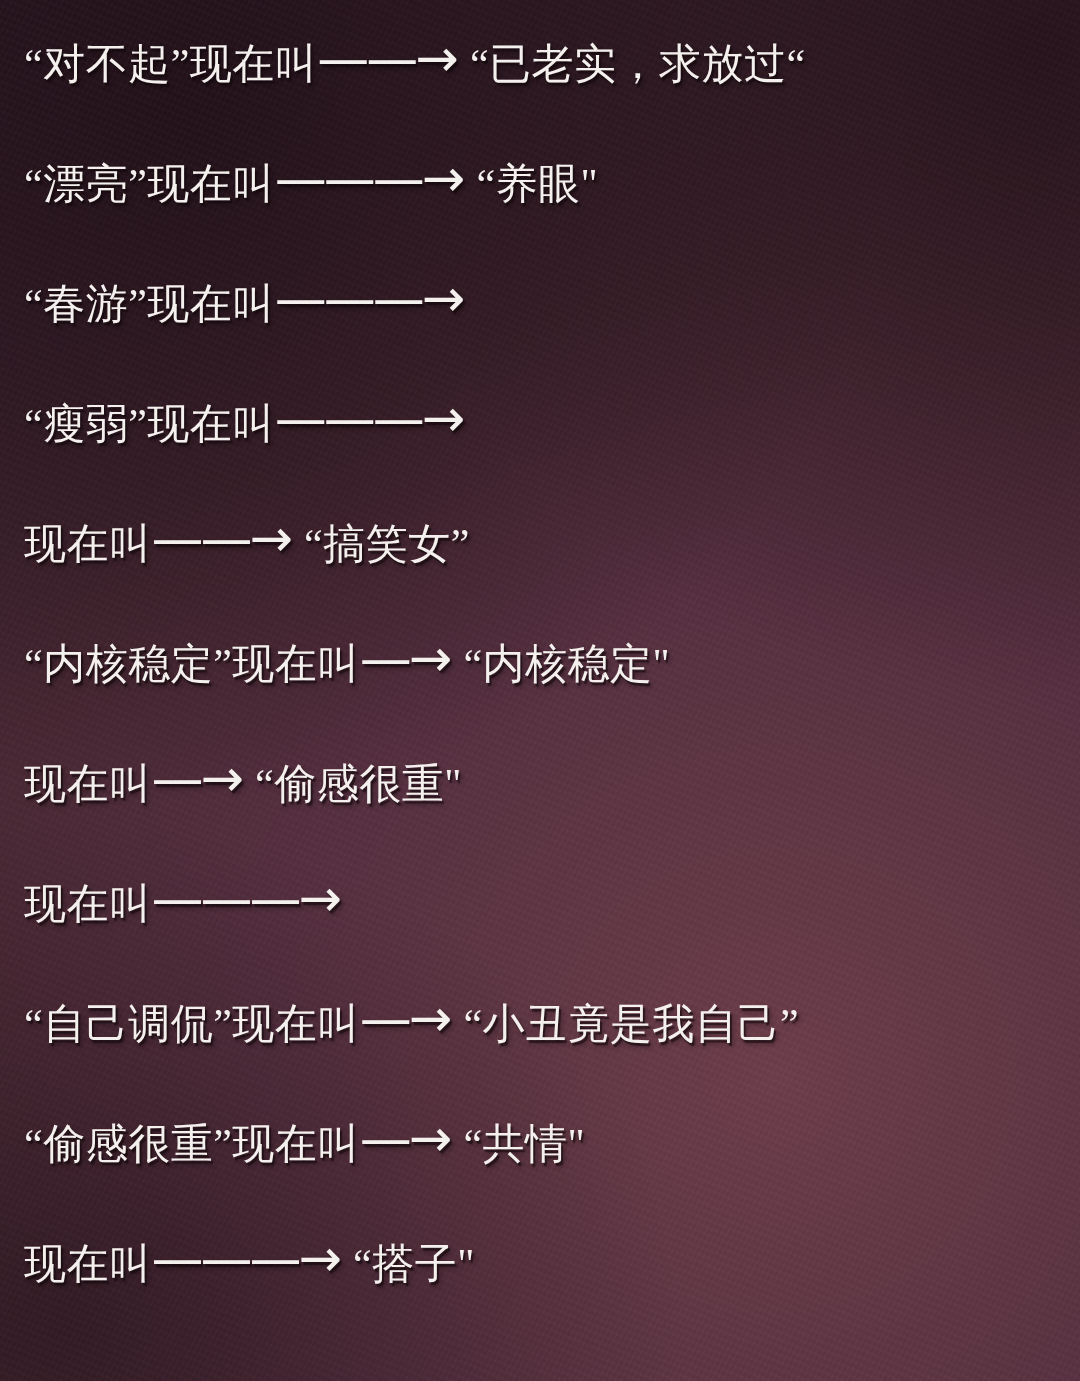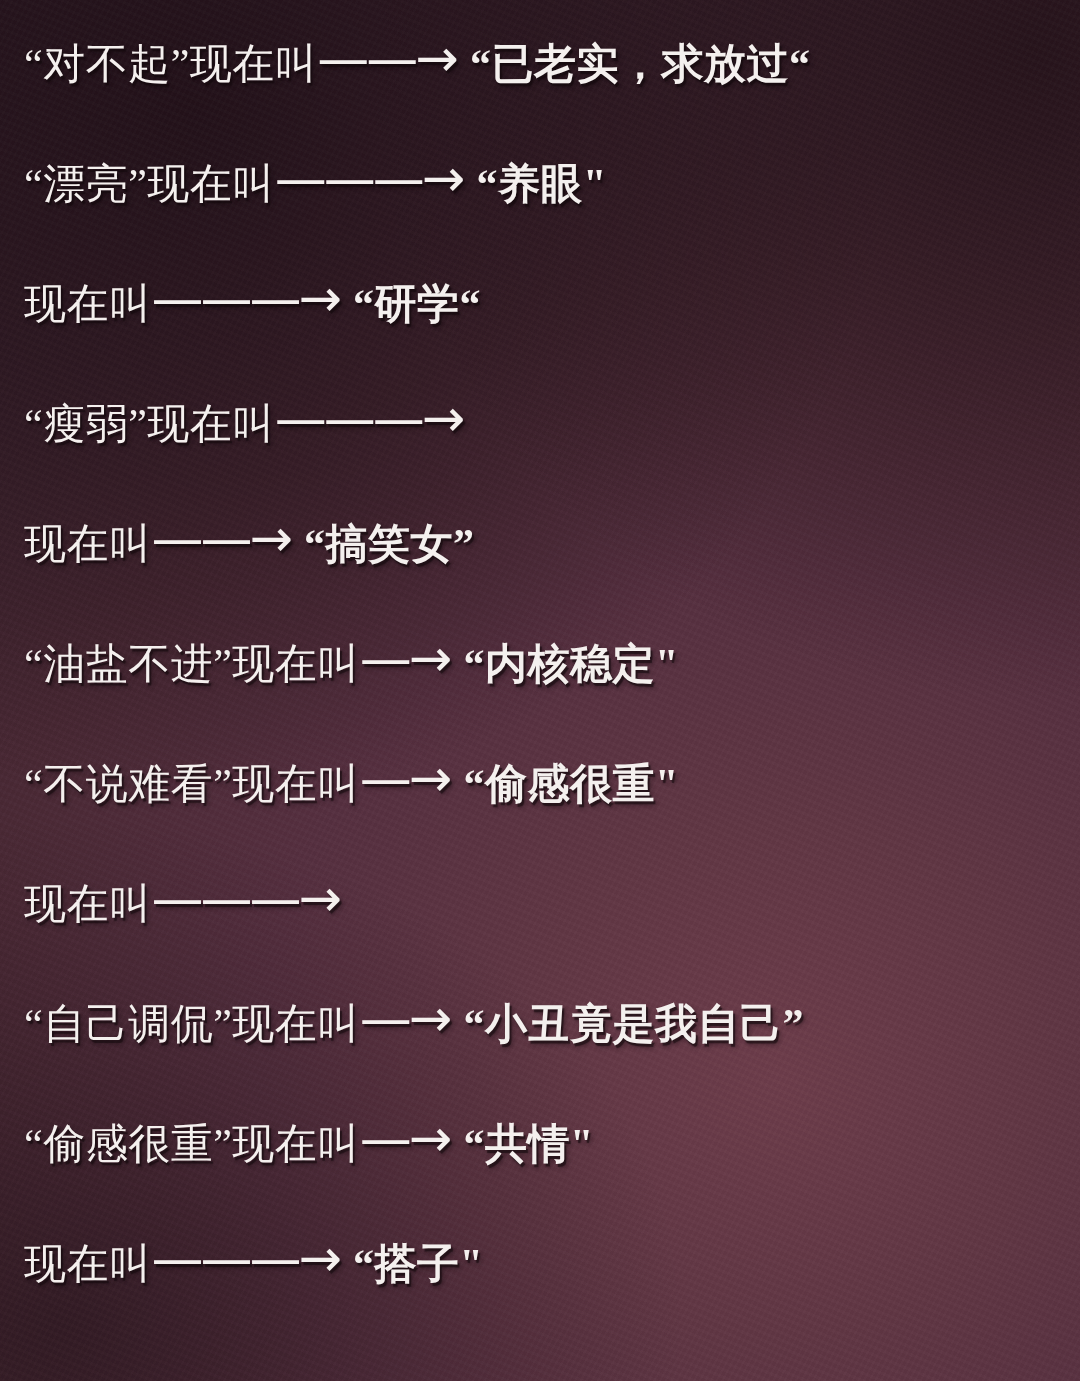--- a/index.html
+++ b/index.html
@@ -104,21 +104,21 @@
   .arrow {
     font-family: "DejaVu Sans", "Liberation Sans", sans-serif;
     font-size: 52px;
     letter-spacing: -3px;
     position: relative;
     top: -2px;
   }
 
   .result {
     margin-left: 14px;
-    font-weight: 700;
+    font-weight: 400;
   }
 </style>
 </head>
 <body>
 
 <div id="poster">
 
   <div class="bg-layer bg-base"></div>
   <div class="bg-layer bg-tint"></div>
   <div class="bg-layer bg-tint2"></div>
@@ -132,42 +132,41 @@
         <span class="arrow">——→</span>
         <span class="result">“已老实，求放过“</span>
       </div>
       <div class="line">
         <span class="phrase">“漂亮”</span>
         <span class="phrase">现在叫</span>
         <span class="arrow">———→</span>
         <span class="result">“养眼"</span>
       </div>
       <div class="line">
+        <span class="phrase">“春游”</span>
         <span class="phrase">现在叫</span>
         <span class="arrow">———→</span>
-        <span class="result">“研学“</span>
       </div>
       <div class="line">
         <span class="phrase">“瘦弱”</span>
         <span class="phrase">现在叫</span>
         <span class="arrow">———→</span>
       </div>
       <div class="line">
         <span class="phrase">现在叫</span>
         <span class="arrow">——→</span>
         <span class="result">“搞笑女”</span>
       </div>
       <div class="line">
-        <span class="phrase">“油盐不进”</span>
+        <span class="phrase">“内核稳定”</span>
         <span class="phrase">现在叫</span>
         <span class="arrow">—→</span>
         <span class="result">“内核稳定"</span>
       </div>
       <div class="line">
-        <span class="phrase">“不说难看”</span>
         <span class="phrase">现在叫</span>
         <span class="arrow">—→</span>
         <span class="result">“偷感很重"</span>
       </div>
       <div class="line">
         <span class="phrase">现在叫</span>
         <span class="arrow">———→</span>
       </div>
       <div class="line">
         <span class="phrase">“自己调侃”</span>

